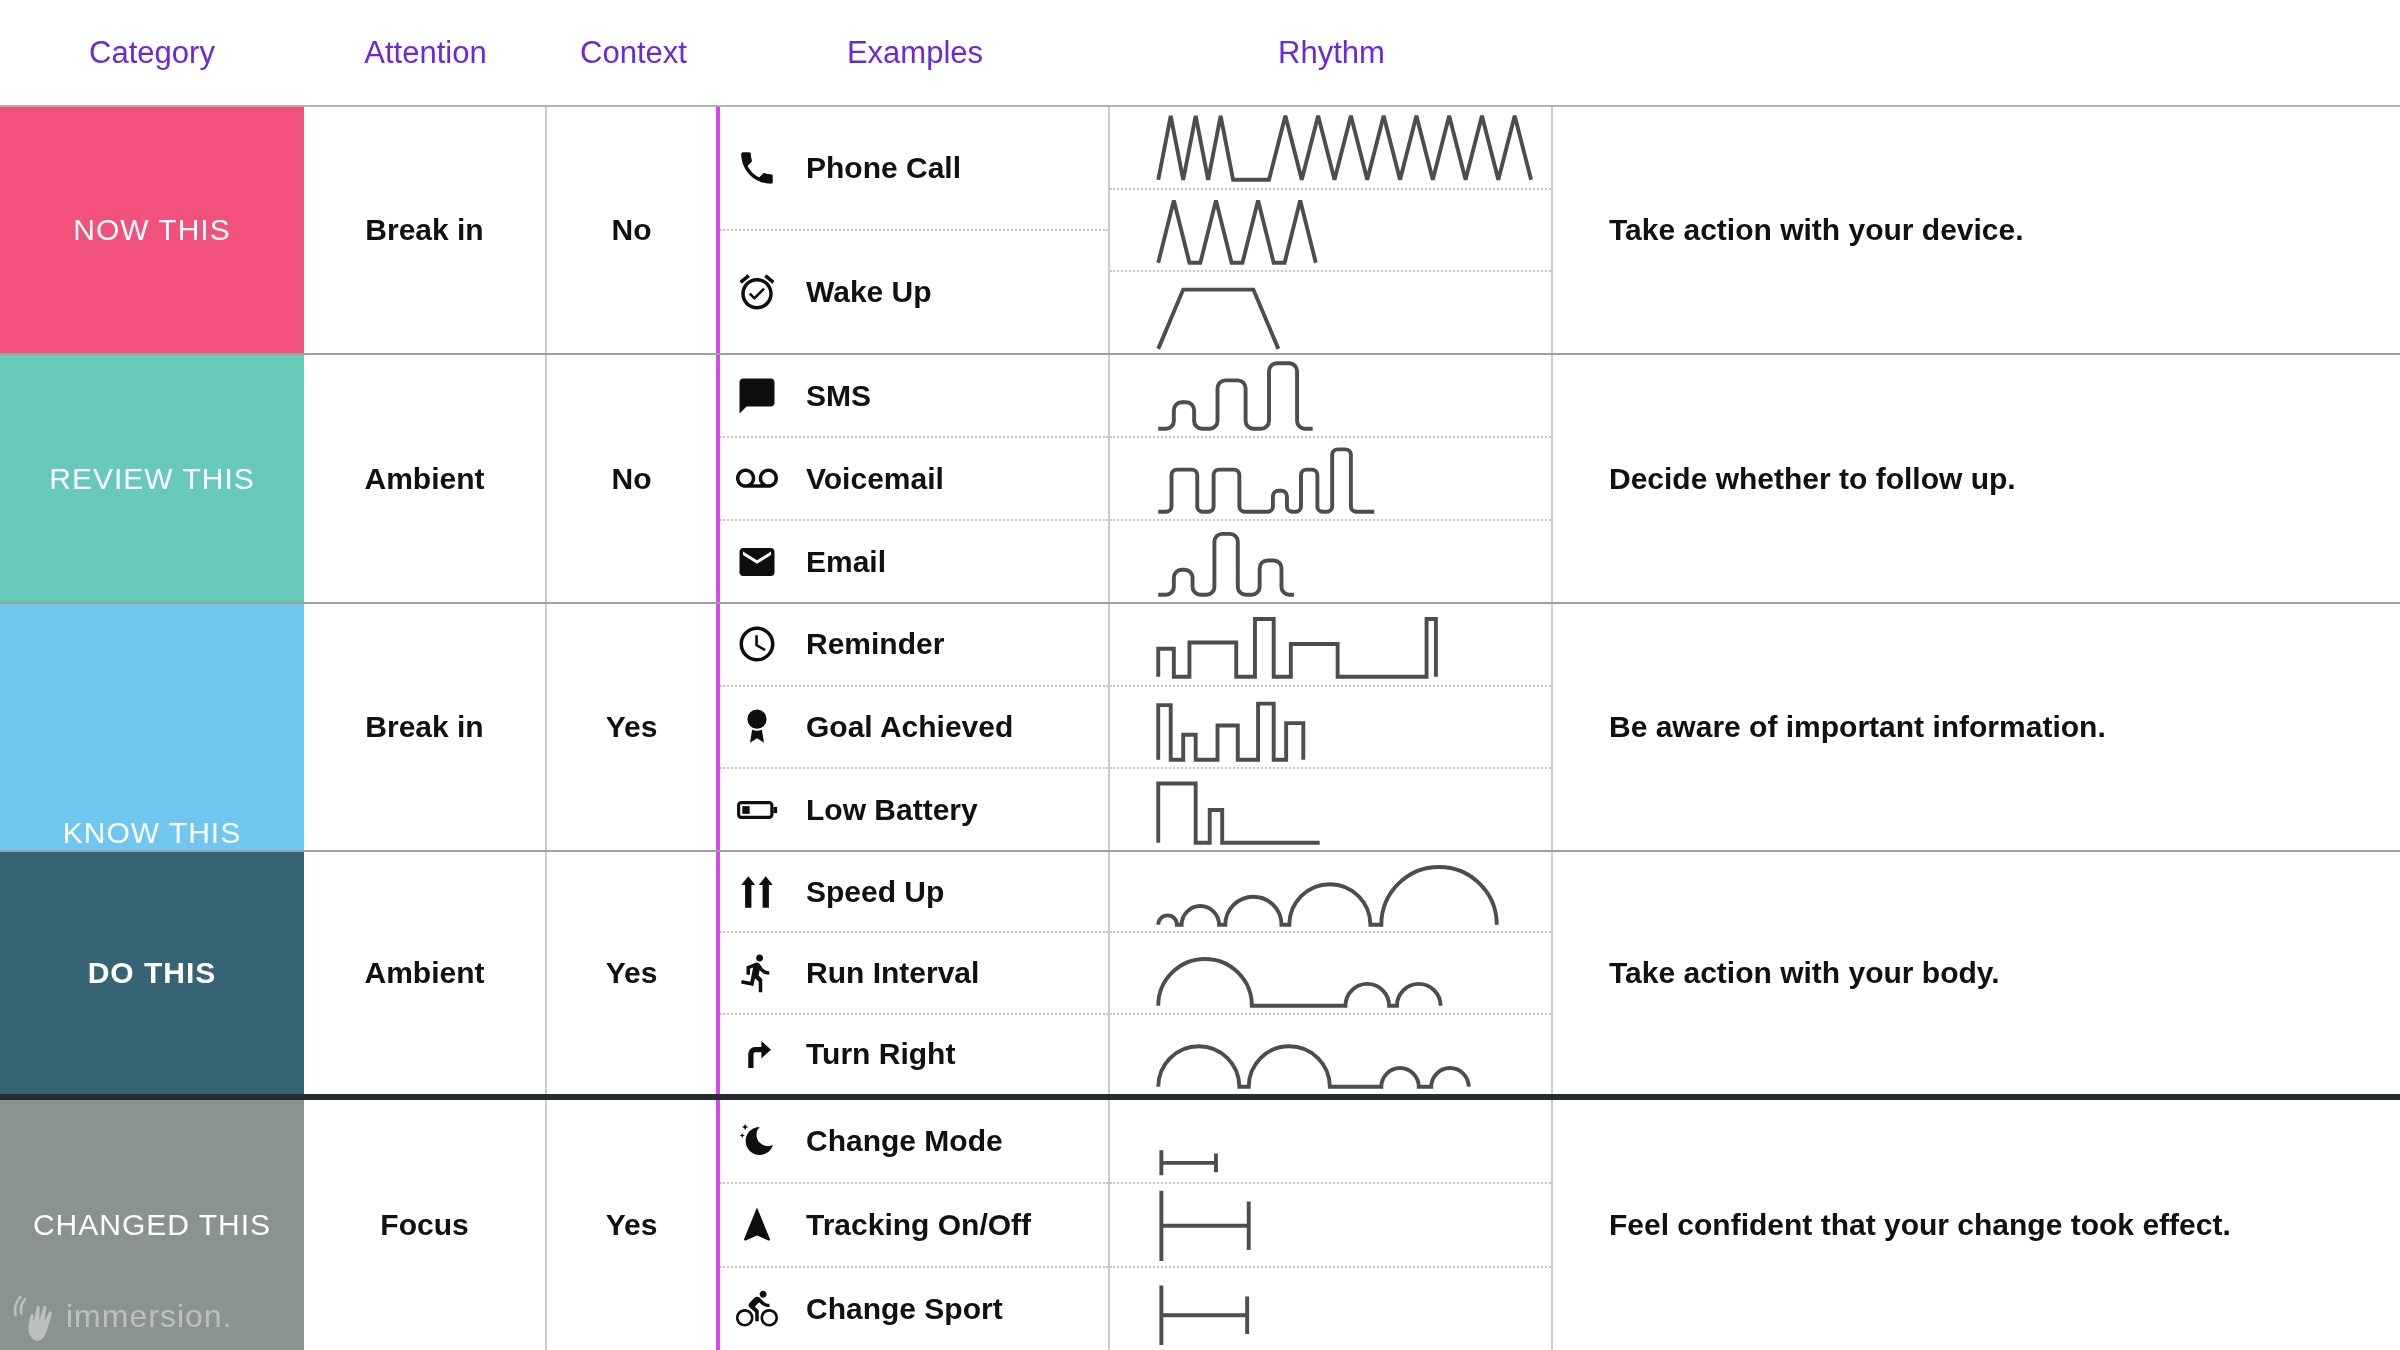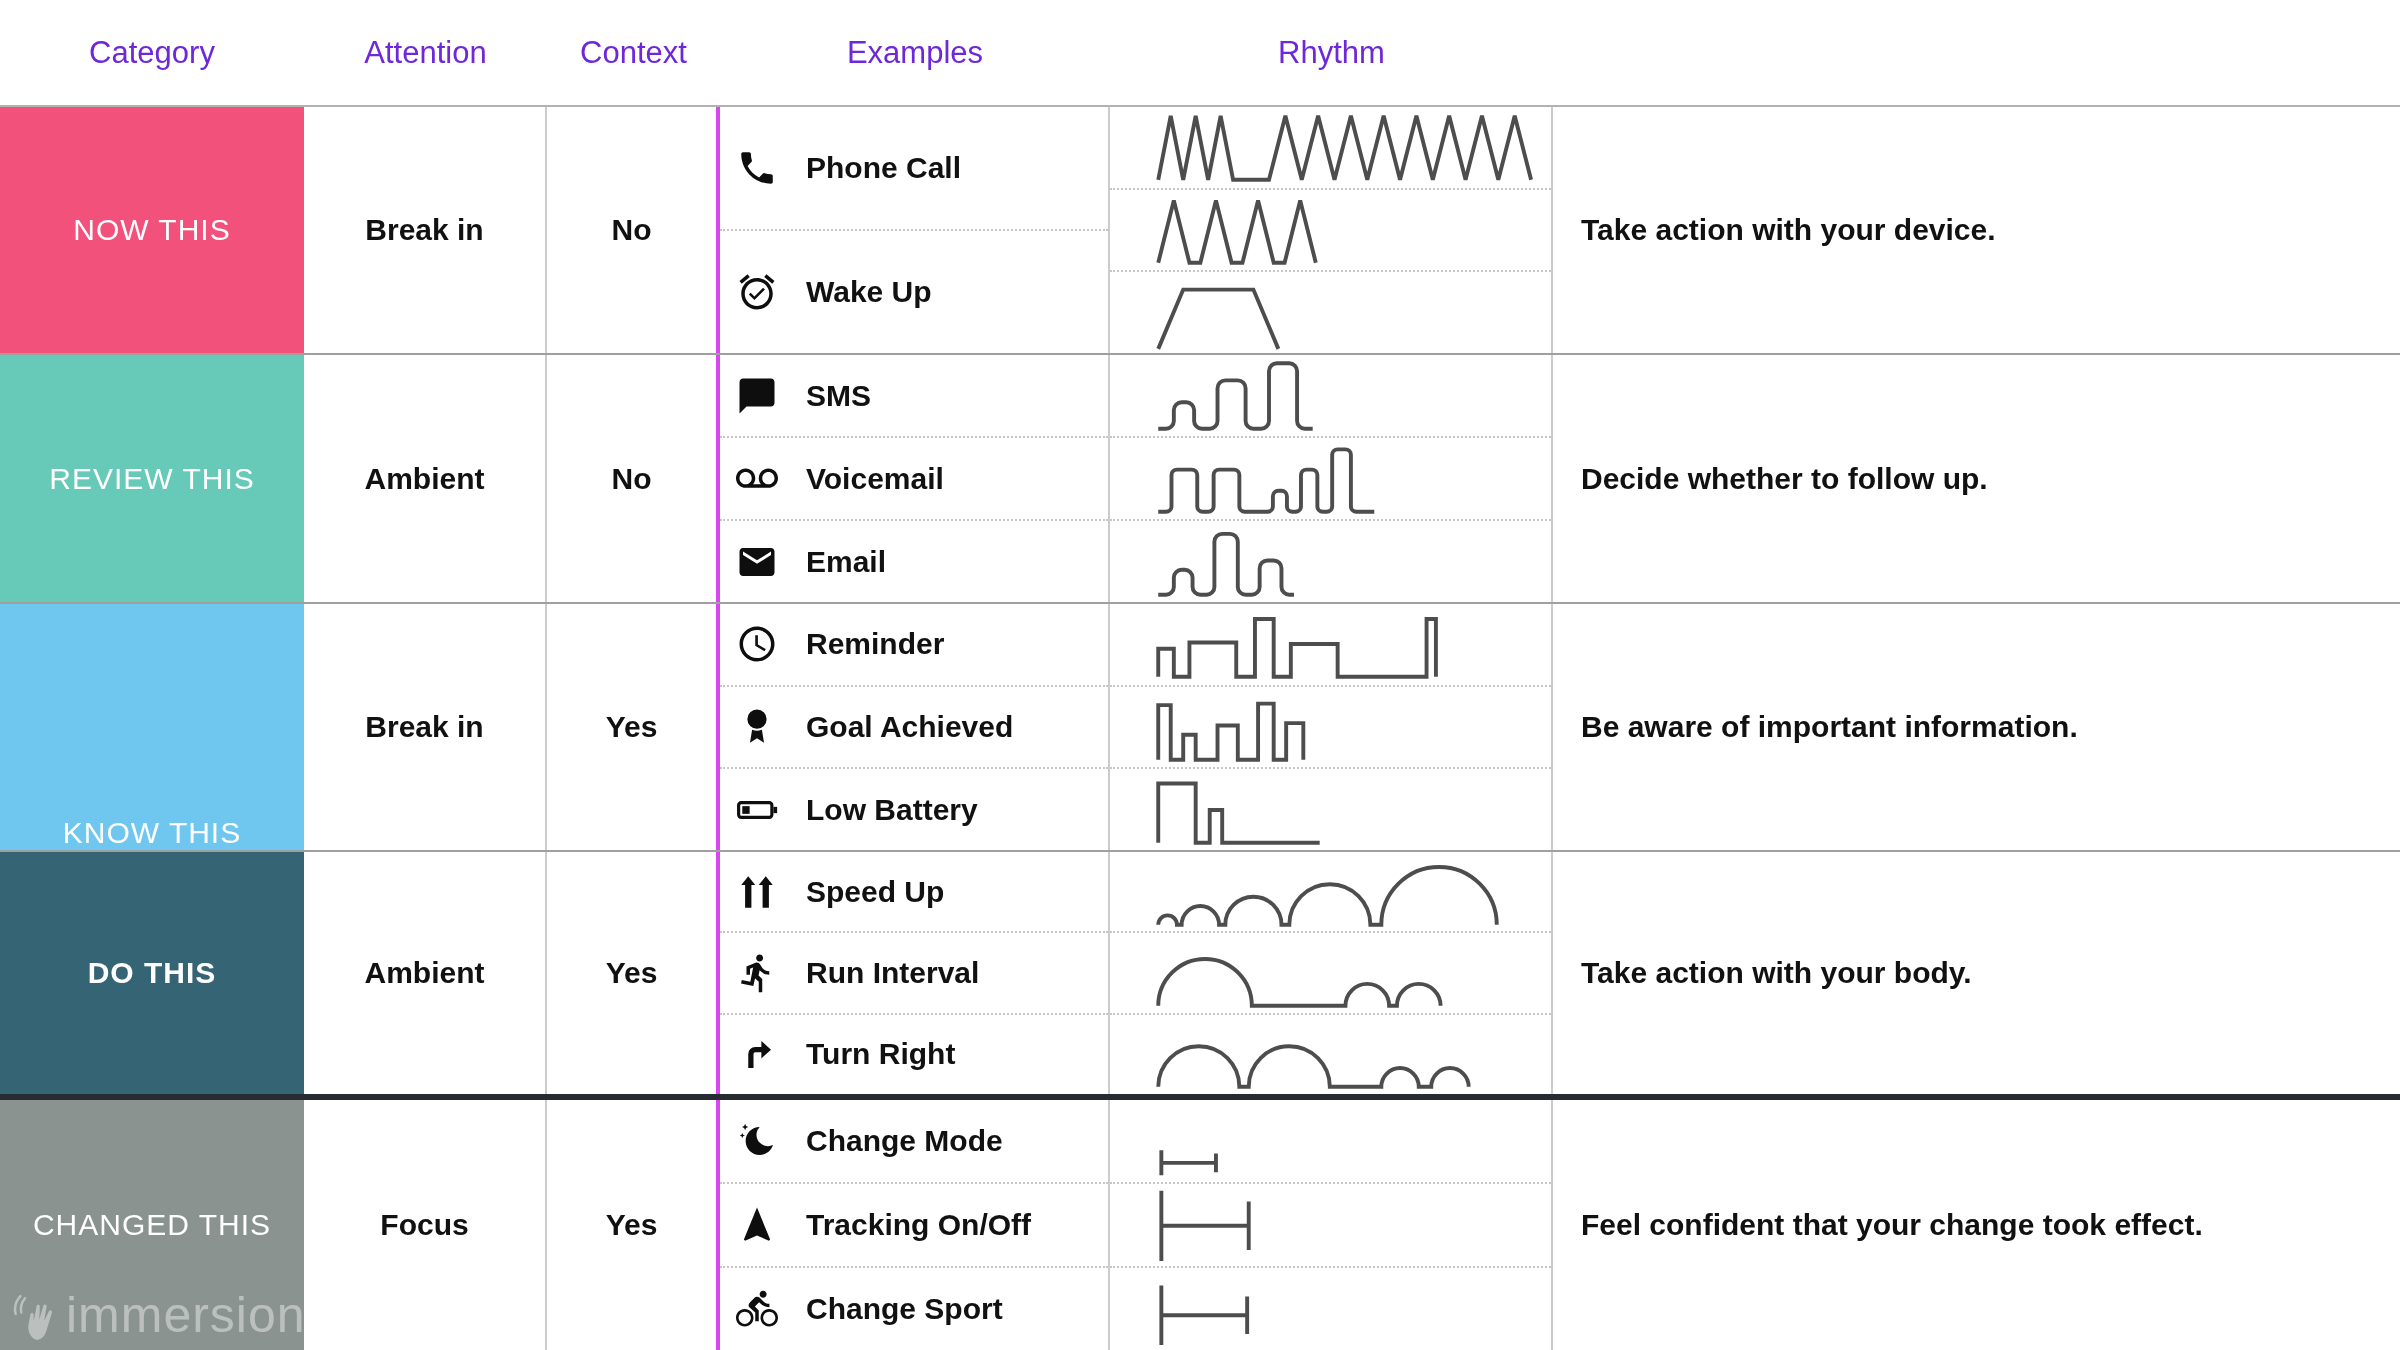--- a/index.html
+++ b/index.html
@@ -29,29 +29,29 @@
   .ctx{border-right:4px solid #d946ef;}
   .ex{display:flex;flex-direction:column;border-right:2px solid #cccccc;}
   .rh{display:flex;flex-direction:column;border-right:2px solid #cccccc;}
   .sub{flex:1;display:flex;align-items:center;box-sizing:border-box;min-height:0;}
   .sub.dotted{border-bottom:2px dotted #c6c6c6;}
   .ex .sub{padding-left:14px;}
   .rh .sub{padding-left:42px;}
   .ex-label{font-weight:bold;font-size:30px;color:#111111;margin-left:26px;white-space:nowrap;}
   .icon{width:46px;height:46px;flex:none;display:flex;align-items:center;justify-content:center;}
   .icon svg{width:42px;height:42px;fill:#0e0e0e;}
-  .act{display:flex;align-items:center;font-weight:bold;font-size:30px;color:#111111;padding-left:28px;}
+  .act{display:flex;align-items:center;font-weight:bold;font-size:30px;color:#111111;padding-left:56px;}
   .wave{height:78px;width:430px;flex:none;}
   .wave path{fill:none;stroke:#4d4d4d;stroke-width:5;}
   
   .watermark{
     position:absolute;left:12px;bottom:6px;display:flex;align-items:center;gap:8px;
     color:rgba(255,255,255,0.42);
   }
-  .watermark .brand{font-size:50px;letter-spacing:1px;}
+  .watermark .brand{font-size:32px;letter-spacing:1px;}
   .watermark svg{width:46px;height:56px;}
 </style>
 </head>
 <body>
 
 <div class="page">
 
   <div class="header-row">
     <div class="h-cell w-cat">Category</div>
     <div class="h-cell w-att">Attention</div>

